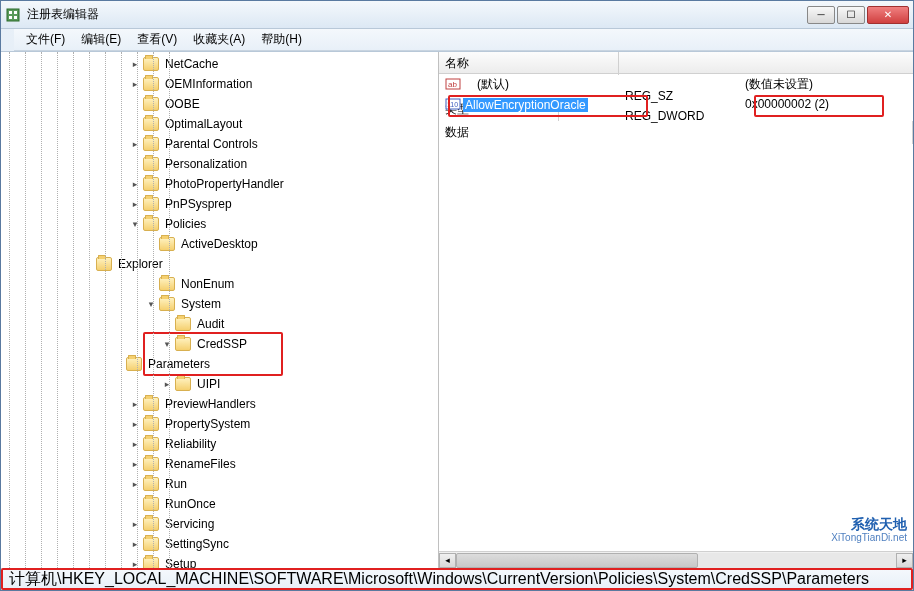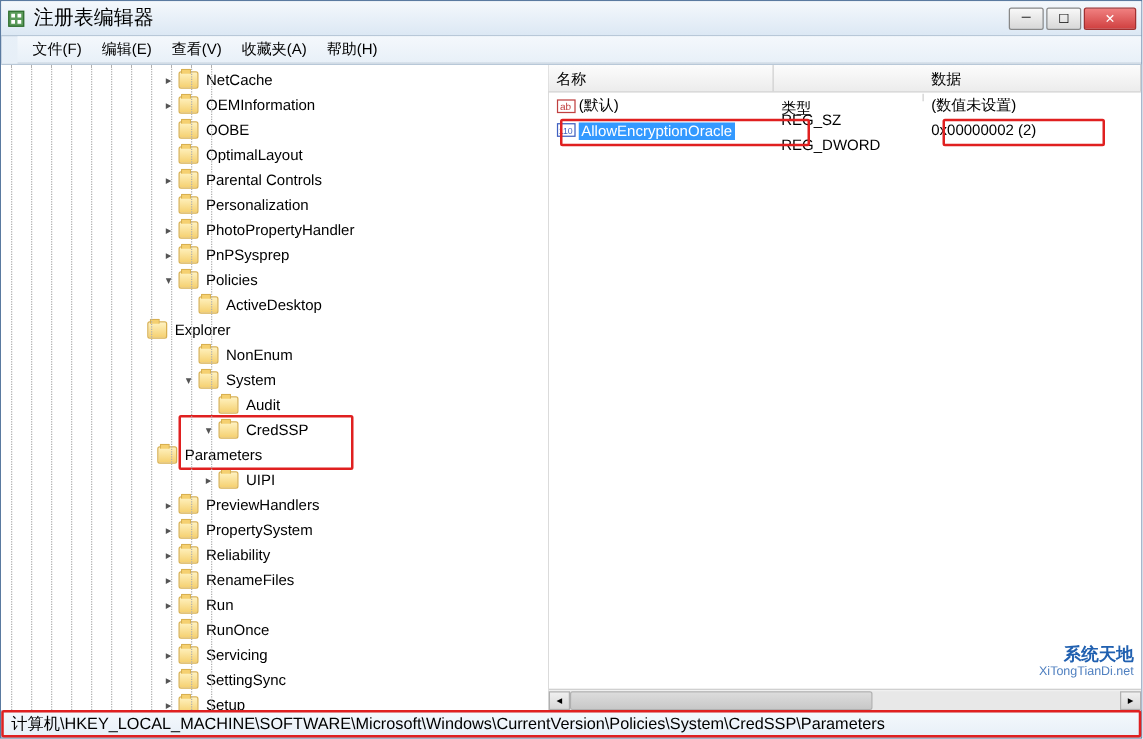--- a/index.html
+++ b/index.html
@@ -1,45 +1,45 @@
 <!DOCTYPE html>
 <html><head>
 <meta charset="utf-8">
 <style>
 * { box-sizing: border-box; margin: 0; padding: 0; }
 body { font-family: "Microsoft YaHei", Tahoma, sans-serif; font-size: 12px; background: #fff; overflow: hidden; }
 .window { width: 914px; height: 591px; border: 1px solid #5a7aa0; background: linear-gradient(#e8f0f8, #d8e4f0); display: flex; flex-direction: column; }
 .titlebar { height: 28px; background: linear-gradient(#f4f8fc, #dce8f4); display: flex; align-items: center; padding: 0 4px; border-bottom: 1px solid #b8c8d8; }
 .titlebar-icon { width: 16px; height: 16px; margin-right: 6px; display: inline-flex; }
-.title-text { flex: 1; font-size: 16px; color: #000; }
+.title-text { flex: 1; font-size: 12px; color: #000; }
 .win-buttons { display: flex; gap: 2px; }
 .win-btn { width: 28px; height: 18px; border: 1px solid #888; background: linear-gradient(#f8f8f8,#d8d8d8); border-radius: 2px; display: flex; align-items: center; justify-content: center; font-size: 10px; cursor: pointer; }
 .win-btn.close { background: linear-gradient(#f08080,#d04040); border-color: #a03030; color: #fff; width: 42px; }
 .menubar { height: 22px; background: linear-gradient(#f4f8fc,#e8f0f8); display: flex; align-items: center; padding: 0 4px; border-bottom: 1px solid #c8d4e0; margin-left: 13px; }
 .menu-item { padding: 2px 8px; cursor: pointer; }
 .content { flex: 1; display: flex; background: #fff; border-top: 1px solid #b8c8d8; overflow: hidden; }
 .tree-pane { width: 438px; border-right: 1px solid #c0c0c0; overflow: auto; background: #fff; padding: 2px 0; }
 .list-pane { flex: 1; display: flex; flex-direction: column; background: #fff; position: relative; }
-.list-header { display: flex; background: linear-gradient(#fcfcfc,#ececec); border-bottom: 1px solid #d0d0d0; height: 22px; }
+.list-header { display: flex; background: linear-gradient(#fcfcfc,#ececec); border-bottom: 1px solid #d0d0d0; height: 22px; flex-direction: column; }
 .col-h { border-right: 1px solid #d0d0d0; padding: 3px 6px; font-size: 12px; }
 .col-name { width: 180px; }
 .col-type { width: 120px; margin-top: 23px; }
 .col-data { flex: 1; }
 .list-body { flex: 1; overflow: auto; position: relative; }
 .list-row { display: flex; height: 20px; align-items: center; }
 .cell { padding: 2px 6px; white-space: nowrap; }
 .val-icon { width: 16px; height: 16px; display: inline-flex; align-items: center; justify-content: center; margin-right: 2px; }
 .row-sel .name-text { background: #3399ff; color: #fff; padding: 0 2px; }
 .tree-row { display: flex; align-items: center; height: 20px; white-space: nowrap; }
 .tree-toggle { width: 12px; height: 12px; display: inline-flex; align-items: center; justify-content: center; font-size: 9px; color: #555; margin-right: 2px; cursor: pointer; }
 .tree-toggle.empty { visibility: hidden; }
 .folder-icon { width: 16px; height: 14px; margin-right: 4px; display: inline-block; background: linear-gradient(#fff2c0,#f5d070); border: 1px solid #d8b050; border-radius: 2px; position: relative; }
 .folder-icon::before { content: ""; position: absolute; top: -3px; left: 1px; width: 6px; height: 3px; background: #f5d070; border: 1px solid #d8b050; border-bottom: none; border-radius: 1px 1px 0 0; }
 .tree-label { padding: 0 2px; }
-.statusbar { height: 22px; background: linear-gradient(#f4f8fc,#e8f0f8); border-top: 1px solid #c8d4e0; display: flex; align-items: center; padding: 0 6px; font-size: 13px; }
+.statusbar { height: 22px; background: linear-gradient(#f4f8fc,#e8f0f8); border-top: 1px solid #c8d4e0; display: flex; align-items: center; padding: 0 6px; font-size: 16px; }
 .redbox { border: 2px solid #e02020; border-radius: 2px; }
 .redbox-name { position: absolute; left: 448px; top: 95px; width: 200px; height: 22px; pointer-events: none; border: 2px solid #e02020; border-radius: 2px; }
 .redbox-data { position: absolute; left: 754px; top: 95px; width: 130px; height: 22px; pointer-events: none; border: 2px solid #e02020; border-radius: 2px; }
 .watermark { position: absolute; right: 6px; bottom: 24px; font-size: 10px; color: #5080c0; text-align: right; line-height: 12px; }
 .wm-logo { font-size: 14px; font-weight: bold; color: #2060b0; }
 .hscroll { height: 17px; background: #f0f0f0; border-top: 1px solid #d0d0d0; display: flex; align-items: center; }
 .hscroll-track { flex:1; height: 15px; background: #e8e8e8; position: relative; }
 .hscroll-thumb { position:absolute; left:0; width:55%; height:100%; background: linear-gradient(#dcdcdc,#c8c8c8); border:1px solid #b0b0b0; border-radius:2px; }
 .hscroll-btn { width:17px; height:15px; background: linear-gradient(#f0f0f0,#d8d8d8); border:1px solid #b0b0b0; display:flex; align-items:center; justify-content:center; font-size:9px; }
 .guide { position: absolute; border-left: 1px dotted #b0b0b0; top: 0; bottom: 0; }
@@ -120,21 +120,21 @@
         <div class="tree-row" style="padding-left: 128px;">
           <span class="tree-toggle">▾</span>
           <span class="folder-icon"></span>
           <span class="tree-label">Policies</span>
         </div>
         <div class="tree-row" style="padding-left: 144px;">
           <span class="tree-toggle empty"></span>
           <span class="folder-icon"></span>
           <span class="tree-label">ActiveDesktop</span>
         </div>
-        <div class="tree-row" style="padding-left: 103px;">
+        <div class="tree-row" style="padding-left: 81px;">
           <span class="tree-toggle empty"></span>
           <span class="folder-icon"></span>
           <span class="tree-label">Explorer</span>
         </div>
         <div class="tree-row" style="padding-left: 144px;">
           <span class="tree-toggle empty"></span>
           <span class="folder-icon"></span>
           <span class="tree-label">NonEnum</span>
         </div>
         <div class="tree-row" style="padding-left: 144px;">
@@ -221,21 +221,21 @@
         <div class="guide" style="left: 168px;"></div>
       </div>
     <div class="list-pane">
       <div class="list-header">
         <div class="col-h col-name">名称</div>
         <div class="col-h col-type">类型</div>
         <div class="col-h col-data">数据</div>
       </div>
       <div class="list-body" id="list-body">
           <div class="list-row">
-            <div class="cell col-name" style="width: 180px; display: flex; align-items: flex-end;">
+            <div class="cell col-name" style="width: 180px; display: flex; align-items: center; gap: 14px;">
               <span class="val-icon">
                 <svg width="16" height="16">
                   <rect x="1" y="3" width="14" height="10" fill="#fff" stroke="#c04040"></rect>
                   <text x="3" y="11" font-size="8" fill="#c04040">ab</text>
                 </svg>
               </span>
               <span class="name-text">(默认)</span>
             </div>
             <div class="cell col-type" style="width: 120px;">REG_SZ</div>
             <div class="cell col-data" style="flex: 1 1 0%;">(数值未设置)</div>

